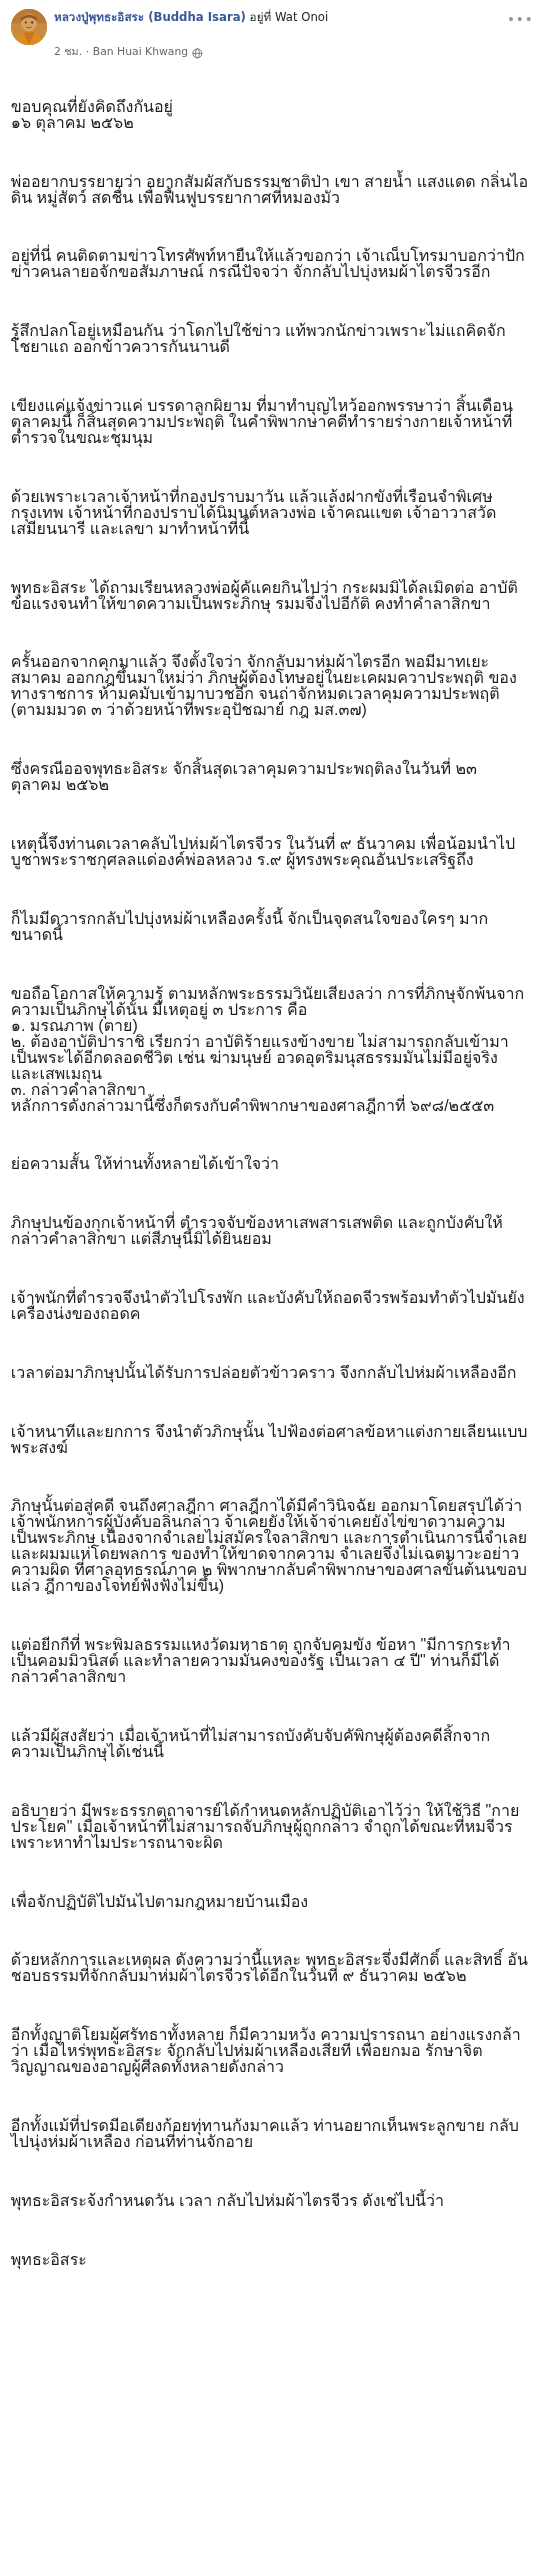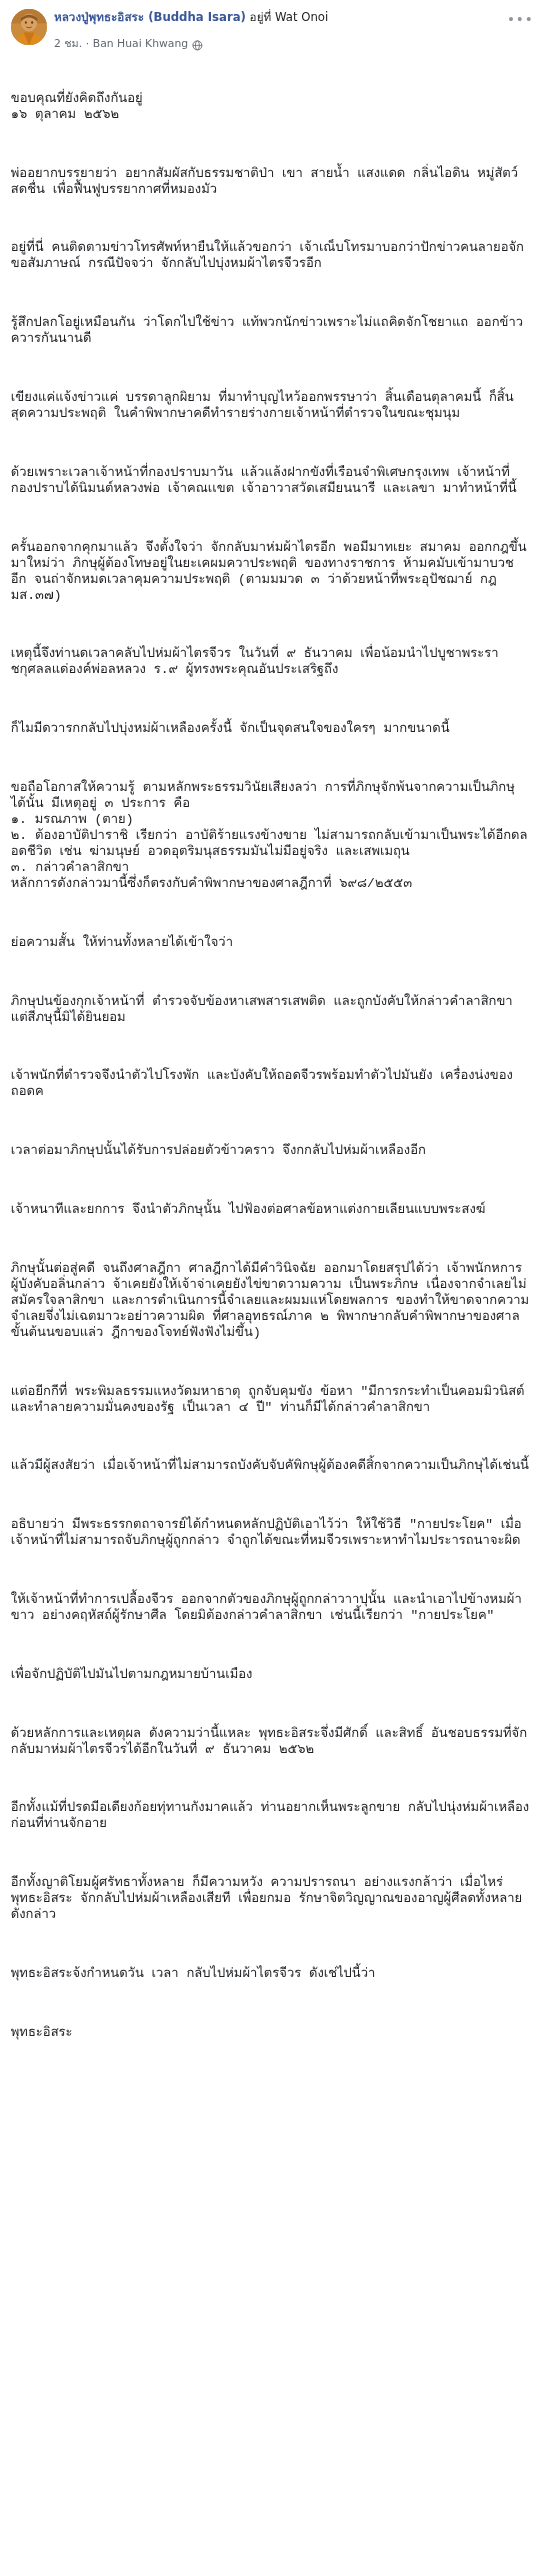--- a/index.html
+++ b/index.html
@@ -52,21 +52,21 @@
   }
   .name-line .page-name { color: #385898; }
   .name-line .suffix {
     font-weight: normal;
     color: #1c1e21;
   }
   .meta-line {
     font-size: 10.8px;
     line-height: 14.4px;
     color: #616770;
-    margin-top: 1px;
+    margin-top: 9px;
     display: flex;
     align-items: center;
   }
   .meta-line .sep {
     margin: 0 3.6px;
     color: #616770;
   }
   .globe-icon {
     display: inline-block;
     width: 10.8px;
@@ -84,26 +84,26 @@
     display: flex;
     align-items: center;
     justify-content: center;
     color: #90949c;
     font-size: 13.5px;
     letter-spacing: 0.9px;
     line-height: 1;
     cursor: pointer;
   }
   .post-body {
-    font-size: 13px;
+    font-size: 16px;
     line-height: 16px;
     color: #1c1e21;
     white-space: pre-wrap;
     word-wrap: break-word;
-    font-family: Liberation Mono, monospace;
+    font-family: Liberation Sans, sans-serif;
   }
   .para {
     margin: 0 0 10.8px 0;
     white-space: pre-wrap;
   }
   .para:last-child { margin-bottom: 4px; }
 </style>
 </head>
 <body>
 
@@ -142,40 +142,41 @@
   </div>
 
   <div class="post-body">
     <div class="para">ขอบคุณที่ยังคิดถึงกันอยู่
 ๑๖ ตุลาคม ๒๕๖๒</div>
     <div class="para">พ่ออยากบรรยายว่า อยากสัมผัสกับธรรมชาติป่า เขา สายน้ำ แสงแดด กลิ่นไอดิน หมู่สัตว์ สดชื่น เพื่อฟื้นฟูบรรยากาศที่หมองมัว</div>
     <div class="para">อยู่ที่นี่ คนติดตามข่าวโทรศัพท์หายืนให้แล้วขอกว่า เจ้าเณ็บโทรมาบอกว่าปักข่าวคนลายอจักขอสัมภาษณ์ กรณีปัจจว่า จักกลับไปบุ่งหมผ้าไตรจีวรอีก</div>
     <div class="para">รู้สึกปลกโอยู่เหมือนกัน ว่าโดกไปใช้ข่าว แท้พวกนักข่าวเพราะไม่แถคิดจักโชยาแถ ออกข้าวควารกันนานดี</div>
     <div class="para">เขียงแค่แจ้งข่าวแค่ บรรดาลูกผิยาม ที่มาทำบุญไหว้ออกพรรษาว่า สิ้นเดือนตุลาคมนี้ ก็สิ้นสุดความประพฤติ ในคำพิพากษาคดีทำรายร่างกายเจ้าหน้าที่ตำรวจในขณะชุมนุม</div>
     <div class="para">ด้วยเพราะเวลาเจ้าหน้าที่กองปราบมาวัน แล้วแล้งฝากขังที่เรือนจำพิเศษกรุงเทพ เจ้าหน้าที่กองปราบได้นิมนต์หลวงพ่อ เจ้าคณเเขต เจ้าอาวาสวัดเสมียนนารี และเลขา มาทำหน้าที่นี้</div>
+    <div class="para">พุทธะอิสระ ได้ถามเรียนหลวงพ่อผู้คัแคยกินไปว่า กระผมมิได้ลเมิดต่อ อาบัติข้อแรงจนทำให้ขาดความเป็นพระภิกษุ รมมจึ่งไปอีกัติ คงทำคำลาสิกขา</div>
     <div class="para">ครั้นออกจากคุกมาแล้ว จึงตั้งใจว่า จักกลับมาห่มผ้าไตรอีก พอมีมาทเยะ สมาคม ออกกฎขึ้นมาใหม่ว่า ภิกษุผู้ต้องโทษอยู่ในยะเคผมควาประพฤติ ของทางราชการ ห้ามคมับเข้ามาบวชอีก จนถ่าจักหมดเวลาคุมความประพฤติ (ตามมมวด ๓ ว่าด้วยหน้าที่พระอุปัชฌาย์ กฎ มส.๓๗)</div>
+    <div class="para">ซึ่งครณีออจพุทธะอิสระ จักสิ้นสุดเวลาคุมความประพฤติลงในวันที่ ๒๓ ตุลาคม ๒๕๖๒</div>
     <div class="para">เหตุนี้จึงท่านดเวลาคลับไปห่มผ้าไตรจีวร ในวันที่ ๙ ธันวาคม เพื่อน้อมนำไปบูชาพระราชกุศลลแด่องค์พ่อลหลวง ร.๙ ผู้ทรงพระคุณอันประเสริฐถึง</div>
     <div class="para">ก็ไมมีดวารกกลับไปบุ่งหม่ผ้าเหลืองครั้งนี้ จักเป็นจุดสนใจของใครๆ มากขนาดนี้</div>
     <div class="para">ขอถือโอกาสให้ความรู้ ตามหลักพระธรรมวินัยเสียงลว่า การที่ภิกษุจักพ้นจากความเป็นภิกษุได้นั้น มีเหตุอยู่ ๓ ประการ คือ
 ๑. มรณภาพ (ตาย)
 ๒. ต้องอาบัติปาราชิ เรียกว่า อาบัติร้ายแรงข้างขาย ไม่สามารถกลับเข้ามาเป็นพระได้อีกดลอดชีวิต เช่น ฆ่ามนุษย์ อวดอุตริมนุสธรรมมันไม่มีอยู่จริง และเสพเมถุน
 ๓. กล่าวคำลาสิกขา
 หลักการดังกล่าวมานี้ซึ่งก็ตรงกับคำพิพากษาของศาลฎีกาที่ ๖๙๘/๒๕๕๓</div>
     <div class="para">ย่อความสั้น ให้ท่านทั้งหลายได้เข้าใจว่า</div>
     <div class="para">ภิกษุปนข้องกุกเจ้าหน้าที่ ตำรวจจับข้องหาเสพสารเสพติด และถูกบังคับให้กล่าวคำลาสิกขา แต่สีภษุนี้มิได้ยินยอม</div>
     <div class="para">เจ้าพนักที่ตำรวจจึงนำตัวไปโรงพัก และบังคับให้ถอดจีวรพร้อมทำตัวไปมันยัง เครื่องน่งของถอดค</div>
     <div class="para">เวลาต่อมาภิกษุปนั้นได้รับการปล่อยตัวข้าวคราว จึงกกลับไปห่มผ้าเหลืองอีก</div>
     <div class="para">เจ้าหนาทีและยกการ จึงนำตัวภิกษุนั้น ไปฟ้องต่อศาลข้อหาแต่งกายเลียนแบบพระสงฆ์</div>
     <div class="para">ภิกษุนั้นต่อสู่คดี จนถึงศาลฎีกา ศาลฎีกาได้มีคำวินิจฉัย ออกมาโดยสรุปได้ว่า เจ้าพนักหการผู้บังคับอลิ่นกล่าว จ้าเคยยังให้เจ้าจ่าเคยยังไข่ขาดวามความ เป็นพระภิกษ เนื่องจากจำเลยไม่สมัครใจลาสิกขา และการตำเนินการนี้จำเลยและผมมแห่โดยพลการ ของทำให้ขาดจากความ จำเลยจึ่งไม่เฉตมาวะอย่าวความผิด ที่ศาลอุทธรณ์ภาค ๒ พิพากษากลับคำพิพากษาของศาลขั้นต้นนขอบแล่ว ฎีกาของโจทย์ฟังฟังไม่ขึ้น)</div>
     <div class="para">แต่อยีกกีที่ พระพิมลธรรมแหงวัดมหาธาตุ ถูกจับคุมขัง ข้อหา "มีการกระทำเป็นคอมมิวนิสต์ และทำลายความมั่นคงของรัฐ เป็นเวลา ๔ ปี" ท่านก็มีได้กล่าวคำลาสิกขา</div>
     <div class="para">แล้วมีผู้สงสัยว่า เมื่อเจ้าหน้าที่ไม่สามารถบังคับจับคัพิกษุผู้ต้องคดีสิ้กจากความเป็นภิกษุได้เช่นนี้</div>
     <div class="para">อธิบายว่า มีพระธรรกตถาจารย์ได้กำหนดหลักปฏิบัติเอาไว้ว่า ให้ใช้วิธี "กายประโยค" เมื่อเจ้าหน้าที่ไม่สามารถจับภิกษุผู้ถูกกล่าว จำถูกได้ขณะที่หมจีวรเพราะหาทำไมประารถนาจะผิด</div>
-    <div class="para">ให้เจ้าหน้าที่ทำการเปลื้องจีวร ออกจากตัวของภิกษุผู้ถูกกล่าวาาปุนั้น และนำเอาไปข้างหมผ้าขาว อย่างคฤหัสถ์ผู้รักษาศีล โดยมิต้องกล่าวคำลาสิกขา เช่นนี้เรียกว่า "กายประโยค"</div>
     <div class="para">เพื่อจักปฏิบัติไปมันไปตามกฎหมายบ้านเมือง</div>
     <div class="para">ด้วยหลักการและเหตุผล ดังความว่านี้แหละ พุทธะอิสระจึ่งมีศักดิ์ และสิทธิ์ อันชอบธรรมที่จักกลับมาห่มผ้าไตรจีวรได้อีกในวันที่ ๙ ธันวาคม ๒๕๖๒</div>
+    <div class="para">อีกทั้งญาติโยมผู้ศรัทธาทั้งหลาย ก็มีความหวัง ความปรารถนา อย่างแรงกล้าว่า เมื่อไหร่พุทธะอิสระ จักกลับไปห่มผ้าเหลืองเสียที เพื่อยกมอ รักษาจิตวิญญาณของอาญผู้ศีลดทั้งหลายดังกล่าว</div>
     <div class="para">อีกทั้งแม้ที่ปรดมีอเดียงก้อยทุ่ทานกังมาคแล้ว ท่านอยากเห็นพระลูกขาย กลับไปนุ่งห่มผ้าเหลือง ก่อนที่ท่านจักอาย</div>
-    <div class="para">อีกทั้งญาติโยมผู้ศรัทธาทั้งหลาย ก็มีความหวัง ความปรารถนา อย่างแรงกล้าว่า เมื่อไหร่พุทธะอิสระ จักกลับไปห่มผ้าเหลืองเสียที เพื่อยกมอ รักษาจิตวิญญาณของอาญผู้ศีลดทั้งหลายดังกล่าว</div>
     <div class="para">พุทธะอิสระจ้งกำหนดวัน เวลา กลับไปห่มผ้าไตรจีวร ดังเช่ไปนี้ว่า</div>
     <div class="para">พุทธะอิสระ</div>
   </div>
 
 </div>
 
 
 </body></html>

